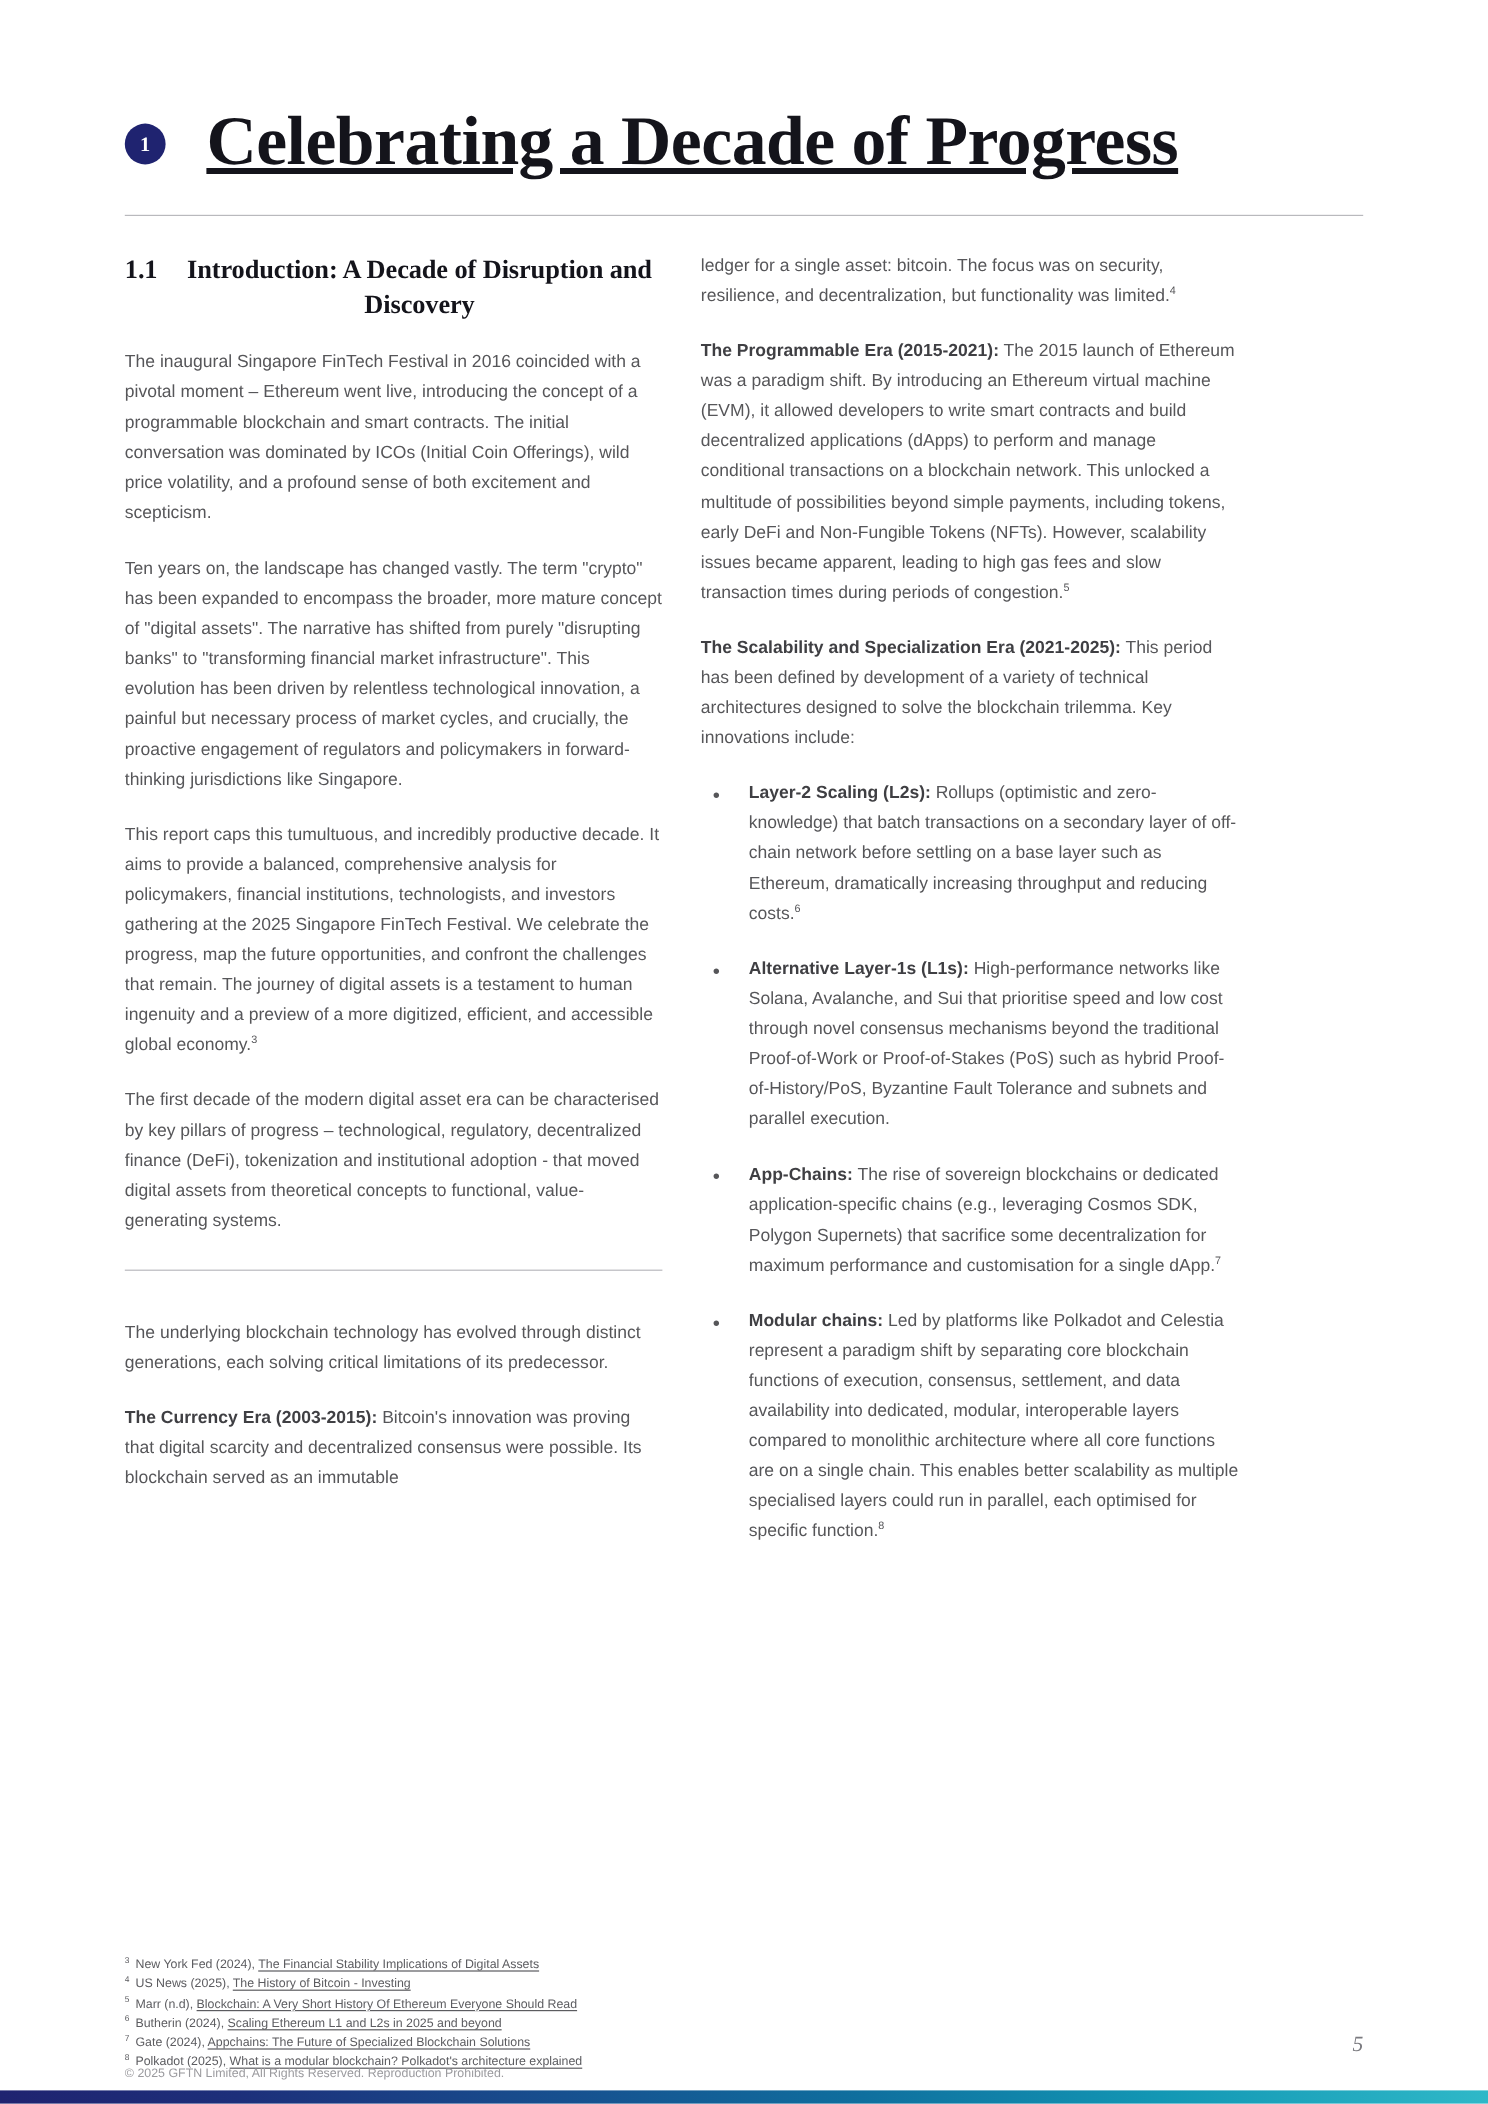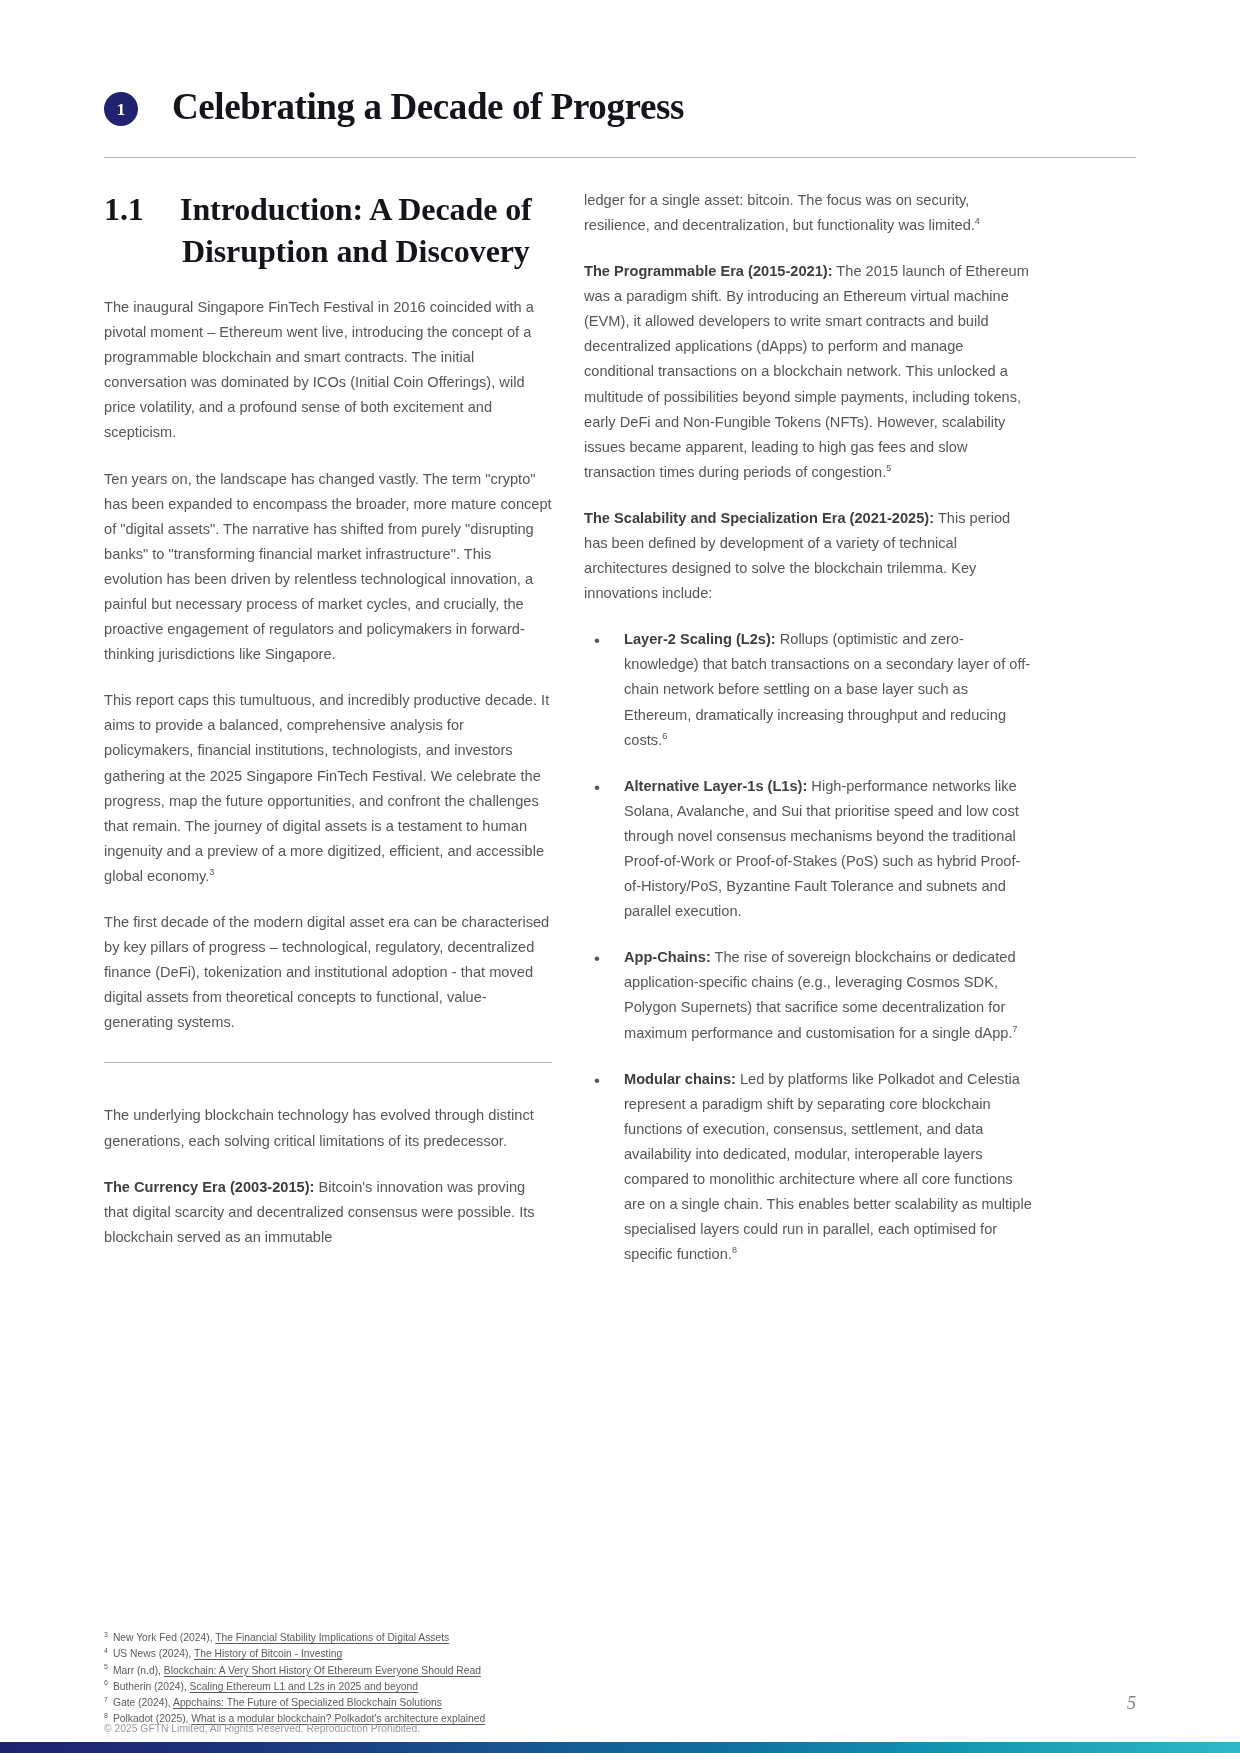--- a/index.html
+++ b/index.html
@@ -44,26 +44,27 @@
     justify-content: center;
     font-family: "Liberation Serif", serif;
     font-size: 17px;
     font-weight: 700;
     line-height: 1;
     margin-top: 4px;
   }
 
   .chapter-title {
     font-family: "Liberation Serif", serif;
-    font-size: 37px;
+    font-size: 58px;
     font-weight: 700;
     color: #14141b;
     letter-spacing: -0.4px;
     line-height: 1.05;
     white-space: nowrap;
+    text-decoration: underline;
   }
 
   .header-rule {
     margin: 30px 104px 0 104px;
     height: 1px;
     background: #b9b9bd;
   }
 
   
   .columns {
@@ -73,21 +74,21 @@
     align-items: flex-start;
   }
 
   .col {
     width: 448px;
   }
 
   
   .sec-heading {
     font-family: "Liberation Serif", serif;
-    font-size: 32px;
+    font-size: 22px;
     font-weight: 700;
     color: #14141b;
     line-height: 1.33;
     display: flex;
     gap: 16px;
     margin-bottom: 22px;
     letter-spacing: -0.1px;
   }
   .sec-num { flex: 0 0 auto; }
   .sec-text { flex: 1 1 auto; text-align: center; }
@@ -249,21 +250,21 @@
         <li><span class="lead">Alternative Layer-1s (L1s):</span><span> High-performance networks like Solana, Avalanche, and Sui that prioritise speed and low cost through novel consensus mechanisms beyond the traditional Proof-of-Work or Proof-of-Stakes (PoS) such as hybrid Proof-of-History/PoS, Byzantine Fault Tolerance and subnets and parallel execution.</span><sup></sup></li>
         <li><span class="lead">App-Chains:</span><span> The rise of sovereign blockchains or dedicated application-specific chains (e.g., leveraging Cosmos SDK, Polygon Supernets) that sacrifice some decentralization for maximum performance and customisation for a single dApp.</span><sup>7</sup></li>
         <li><span class="lead">Modular chains:</span><span> Led by platforms like Polkadot and Celestia represent a paradigm shift by separating core blockchain functions of execution, consensus, settlement, and data availability into dedicated, modular, interoperable layers compared to monolithic architecture where all core functions are on a single chain. This enables better scalability as multiple specialised layers could run in parallel, each optimised for specific function.</span><sup>8</sup></li>
       </ul>
 
     </div>
   </div>
 
   <div class="footnotes">
     <div class="footnote"><span class="fn-num">3</span><span>New York Fed (2024), </span><span class="fn-link">The Financial Stability Implications of Digital Assets</span></div>
-    <div class="footnote"><span class="fn-num">4</span><span>US News (2024), </span><span class="fn-link">The History of Bitcoin - Investing</span></div>
+    <div class="footnote"><span class="fn-num">4</span><span>US News (2025), </span><span class="fn-link">The History of Bitcoin - Investing</span></div>
     <div class="footnote"><span class="fn-num">5</span><span>Marr (n.d), </span><span class="fn-link">Blockchain: A Very Short History Of Ethereum Everyone Should Read</span></div>
     <div class="footnote"><span class="fn-num">6</span><span>Butherin (2024), </span><span class="fn-link">Scaling Ethereum L1 and L2s in 2025 and beyond</span></div>
     <div class="footnote"><span class="fn-num">7</span><span>Gate (2024), </span><span class="fn-link">Appchains: The Future of Specialized Blockchain Solutions</span></div>
     <div class="footnote"><span class="fn-num">8</span><span>Polkadot (2025), </span><span class="fn-link">What is a modular blockchain? Polkadot's architecture explained</span></div>
   </div>
 
   <div class="copyright">© 2025 GFTN Limited, All Rights Reserved. Reproduction Prohibited.</div>
   <div class="page-number">5</div>
 
   <div class="bottom-bar"></div>

